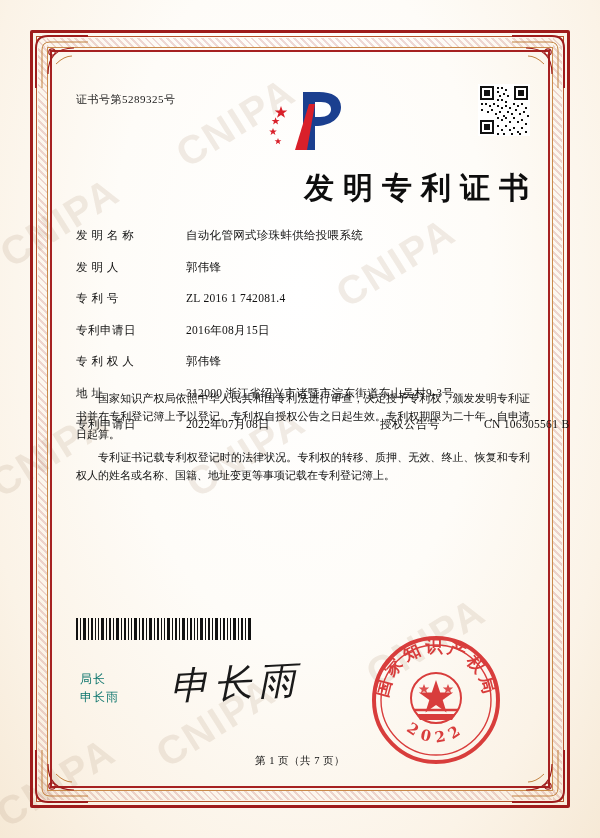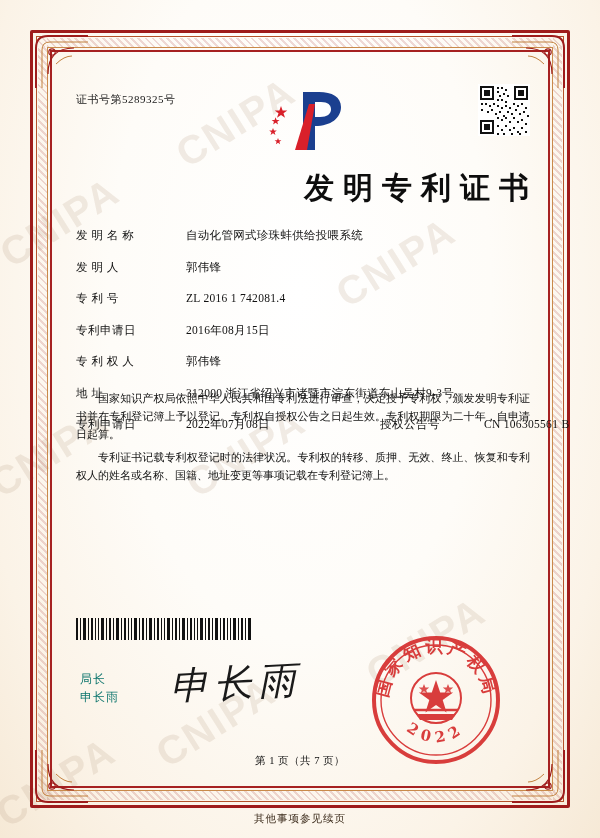--- a/index.html
+++ b/index.html
@@ -542,15 +542,14 @@
             <path d="M-22 12 L22 12" stroke="#d42424" stroke-width="2.5"></path>
           </g>
         </g>
       </svg>
     </div>
 
     <div class="page-no">第 1 页（共 7 页）</div>
 
   </div>
 
-  <div class="note">其他事项参见续页</div>
 
 </div>
 
 </body></html>

